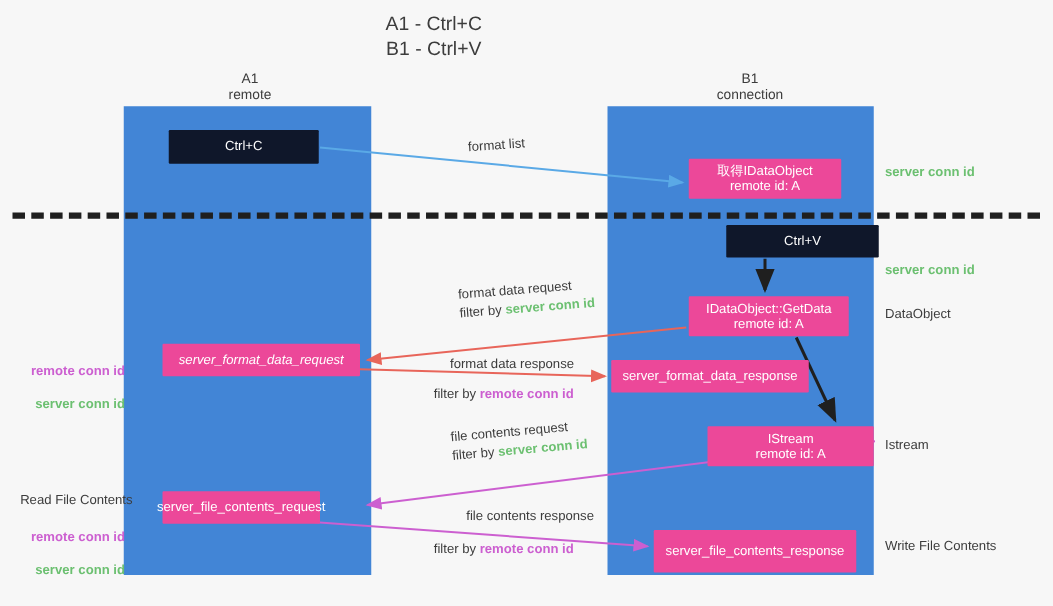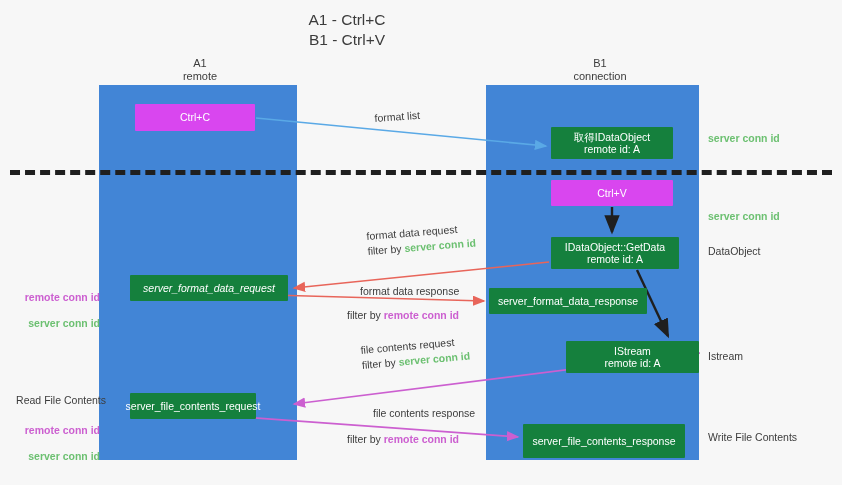--- a/index.html
+++ b/index.html
@@ -41,26 +41,26 @@
   }
 
   
   .box{
     box-sizing:border-box;
     display:flex;flex-direction:column;align-items:center;justify-content:center;
     color:#ffffff;font-size:10.5px;line-height:12.5px;text-align:center;
     white-space:pre-line;
     border-radius:1px;
   }
-  .green{background:#d946ef;}
-  .orange{background:#15803d;}
+  .green{background:#0f172a;}
+  .orange{background:#ec4899;}
 
   #box-ctrlc{left:135px;top:104px;width:120px;height:27px;}
   #box-idataobject{left:551px;top:127px;width:122px;height:32px;}
-  #box-ctrlv{left:551px;top:180px;width:122px;height:26px;}
+  #box-ctrlv{left:581px;top:180px;width:122px;height:26px;}
   #box-getdata{left:551px;top:237px;width:128px;height:32px;}
   #box-fmt-req{left:130px;top:275px;width:158px;height:26px;font-style:italic;}
   #box-fmt-res{left:489px;top:288px;width:158px;height:26px;}
   #box-istream{left:566px;top:341px;width:133px;height:32px;}
   #box-file-req{left:130px;top:393px;width:126px;height:26px;}
   #box-file-res{left:523px;top:424px;width:162px;height:34px;}
 
   
   .sidelabel{font-size:10.5px;line-height:13px;white-space:pre-line;}
   .green-txt{color:#6cc071;font-weight:bold;}

